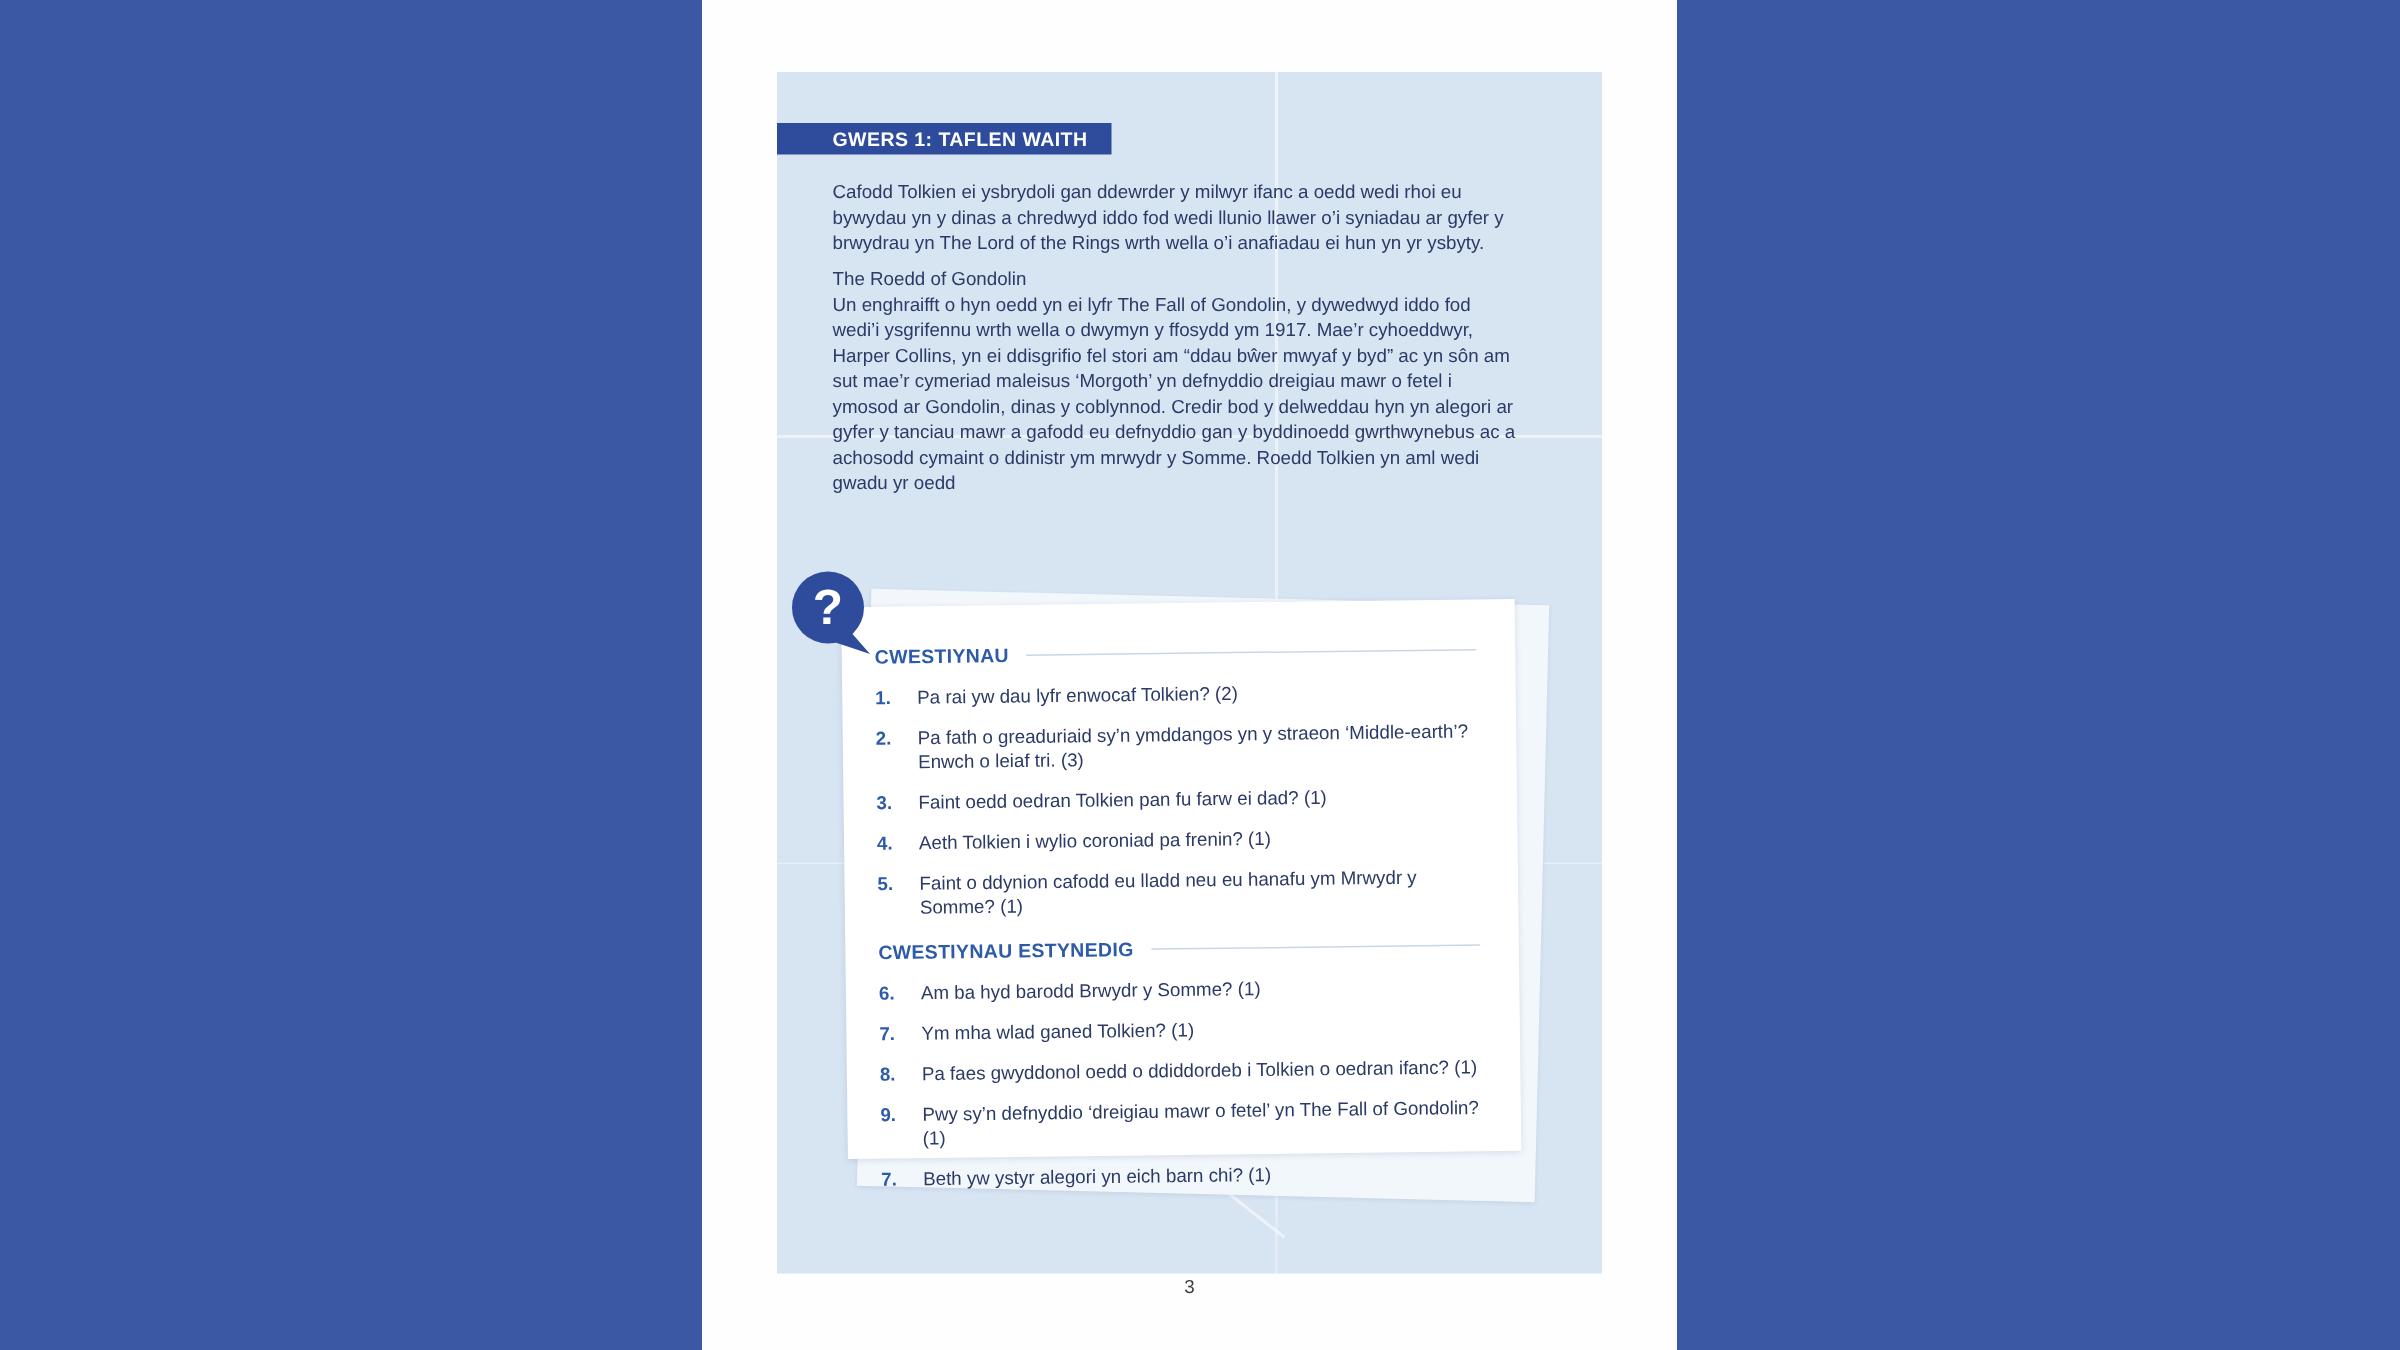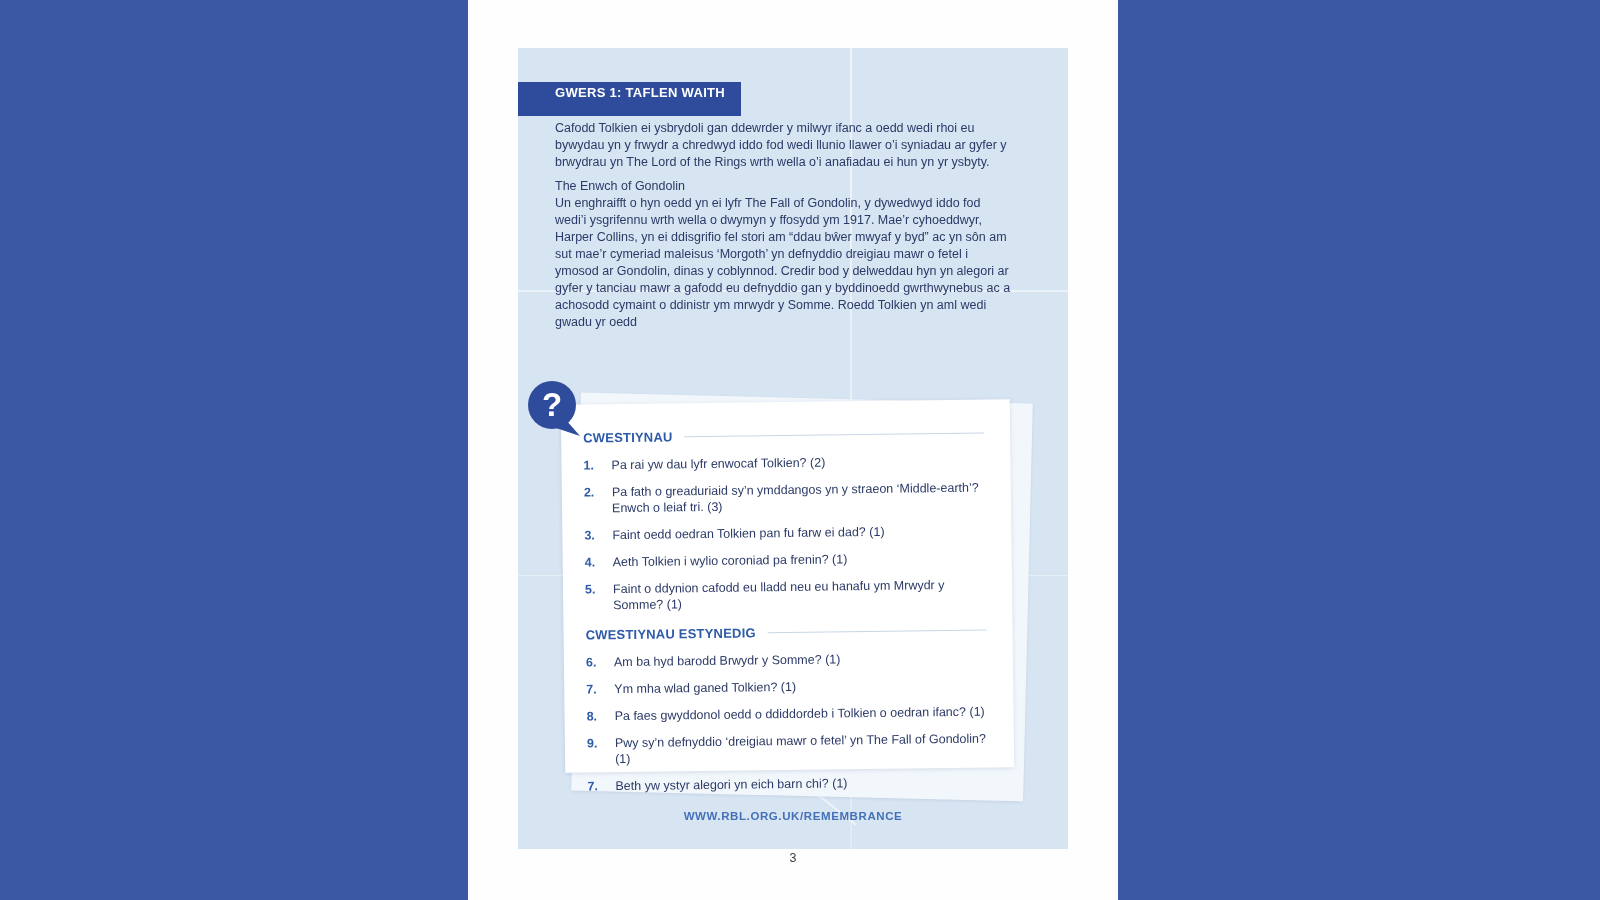--- a/index.html
+++ b/index.html
@@ -6,21 +6,21 @@
   body{width:1600px;height:900px;overflow:hidden;font-family:"Liberation Sans",sans-serif;}
   .canvas{position:relative;width:1600px;height:900px;background:#3b58a5;overflow:hidden;}
   .page{position:absolute;left:468px;top:0;width:650px;height:900px;background:#fefefe;}
   .panel{position:absolute;left:50px;top:48px;width:550px;height:801px;background:#d7e4f2;}
   
   .crease{position:absolute;pointer-events:none;}
   .crease-v{left:332px;top:0;width:2px;height:100%;background:linear-gradient(rgba(255,255,255,.6),rgba(255,255,255,.3));}
   .crease-h1{left:0;top:242px;width:100%;height:2px;background:rgba(255,255,255,.5);}
   .crease-h2{left:0;top:527px;width:100%;height:1px;background:rgba(255,255,255,.4);}
   .crease-d{left:240px;top:742px;width:110px;height:2px;background:rgba(255,255,255,.55);transform:rotate(38deg);}
-  .badge{position:absolute;left:0;top:34px;height:34px;line-height:21px;background:#2e4c9b;
+  .badge{position:absolute;left:0;top:34px;height:21px;line-height:21px;background:#2e4c9b;
          color:#ffffff;font-size:13px;font-weight:bold;letter-spacing:.3px;padding:0 16px 0 37px;}
   .bodytext{position:absolute;left:37px;width:458px;color:#2b3a66;font-size:12.5px;line-height:17px;}
   .intro{top:72px;}
   .gondolin{top:130px;}
   .gondolin p{margin:0;}
   
   .bubble{position:absolute;left:6px;top:330px;width:62px;height:62px;z-index:6;}
   
   .backsheet{position:absolute;left:58px;top:350px;width:452px;height:398px;background:#f2f7fc;
              transform:rotate(1.4deg);box-shadow:0 1px 3px rgba(50,70,110,.10);}
@@ -46,24 +46,24 @@
   <div class="page">
     <div class="panel">
 
       <div class="crease crease-v"></div>
       <div class="crease crease-h1"></div>
       <div class="crease crease-h2"></div>
       <div class="crease crease-d"></div>
 
       <div class="badge">GWERS 1: TAFLEN WAITH</div>
 
-      <div class="bodytext intro">Cafodd Tolkien ei ysbrydoli gan ddewrder y milwyr ifanc a oedd wedi rhoi eu bywydau yn y frwydr a chredwyd iddo fod wedi llunio llawer o’i syniadau ar gyfer y brwydrau yn The Lord of the Rings wrth wella o’i anafiadau ei hun yn yr ysbyty.</div>
+      <div class="bodytext intro">Cafodd Tolkien ei ysbrydoli gan ddewrder y milwyr ifanc a oedd wedi rhoi eu bywydau yn y dinas a chredwyd iddo fod wedi llunio llawer o’i syniadau ar gyfer y brwydrau yn The Lord of the Rings wrth wella o’i anafiadau ei hun yn yr ysbyty.</div>
 
       <div class="bodytext gondolin">
-        <p>The Enwch of Gondolin</p>
+        <p>The Roedd of Gondolin</p>
         <p>Un enghraifft o hyn oedd yn ei lyfr The Fall of Gondolin, y dywedwyd iddo fod wedi’i ysgrifennu wrth wella o dwymyn y ffosydd ym 1917. Mae’r cyhoeddwyr, Harper Collins, yn ei ddisgrifio fel stori am “ddau bŵer mwyaf y byd” ac yn sôn am sut mae’r cymeriad maleisus ‘Morgoth’ yn defnyddio dreigiau mawr o fetel i ymosod ar Gondolin, dinas y coblynnod. Credir bod y delweddau hyn yn alegori ar gyfer y tanciau mawr a gafodd eu defnyddio gan y byddinoedd gwrthwynebus ac a achosodd cymaint o ddinistr ym mrwydr y Somme. Roedd Tolkien yn aml wedi gwadu yr oedd</p>
       </div>
 
       <div class="bubble">
         <svg viewBox="0 0 62 62" width="62" height="62">
           <path d="M42 42 L56 58 L32 50 Z" fill="#2e4c9b"></path>
           <circle cx="28" cy="27" r="24" fill="#2e4c9b"></circle>
           <text x="28" y="38" text-anchor="middle" font-size="33" font-weight="bold" fill="#ffffff" font-family="Liberation Sans, sans-serif">?</text>
         </svg>
       </div>
@@ -119,18 +119,17 @@
           <span class="q-num">9.</span>
           <span class="q-text">Pwy sy’n defnyddio ‘dreigiau mawr o fetel’ yn The Fall of Gondolin? (1)</span>
         </div>
         <div class="q-row">
           <span class="q-num">7.</span>
           <span class="q-text">Beth yw ystyr alegori yn eich barn chi? (1)</span>
         </div>
 
       </div>
 
-      <div class="footer-url">WWW.RBL.ORG.UK/REMEMBRANCE</div>
     </div>
 
     <div class="page-num">3</div>
   </div>
 </div>
 
 </body></html>

